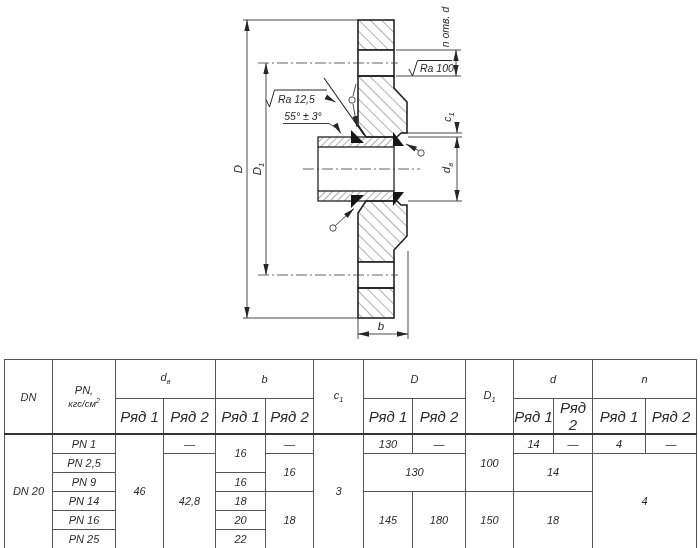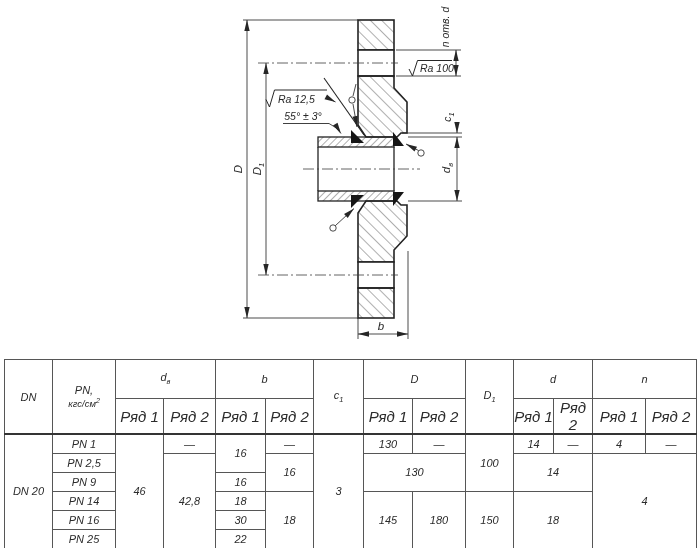--- a/index.html
+++ b/index.html
@@ -194,20 +194,20 @@
     <td>PN 14</td>
     <td>18</td>
     <td rowspan="3">18</td>
     <td rowspan="3">145</td>
     <td rowspan="3">180</td>
     <td rowspan="3">150</td>
     <td colspan="2" rowspan="3">18</td>
   </tr>
   <tr class="body-row">
     <td>PN 16</td>
-    <td>30</td>
+    <td>20</td>
   </tr>
   <tr class="body-row">
     <td>PN 25</td>
     <td>22</td>
   </tr>
 </tbody>
   </table>
 
 </body></html>

